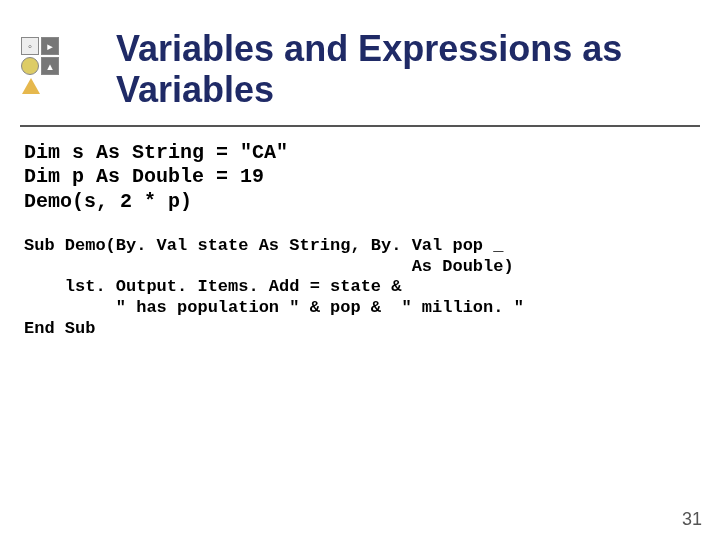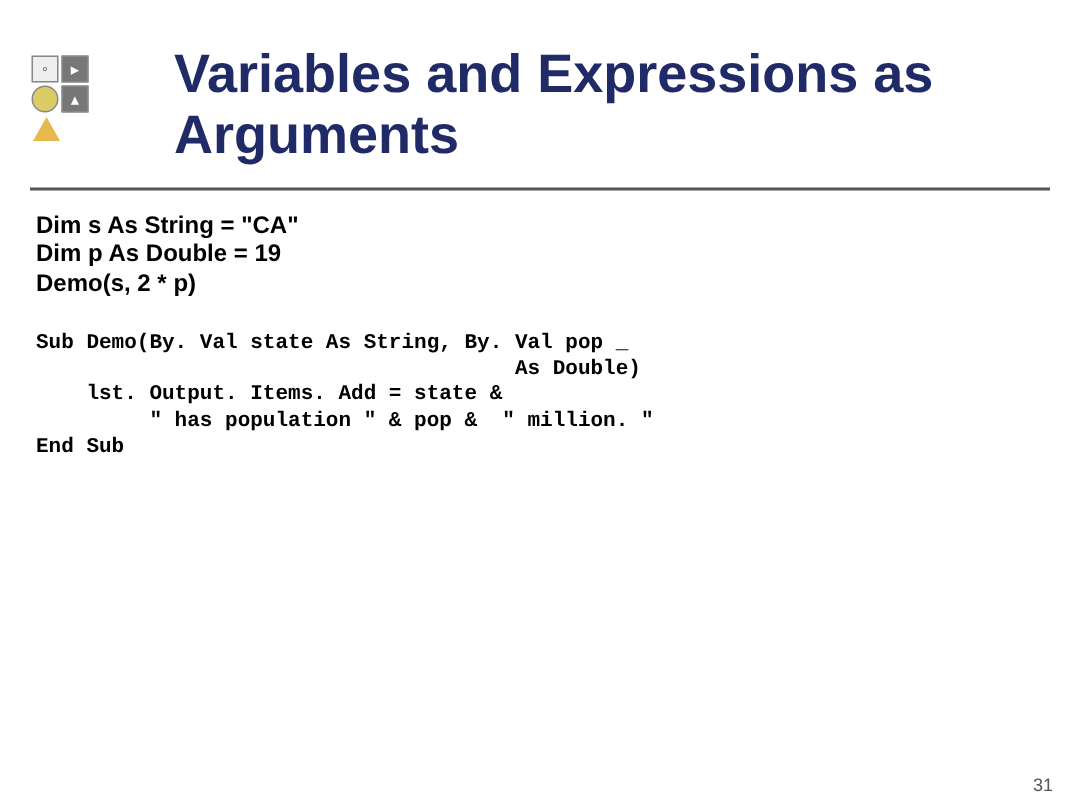--- a/index.html
+++ b/index.html
@@ -49,51 +49,51 @@
     display:flex; align-items:center; justify-content:center;
     font-size: 11px; color:#444; background:#eee;
   }
   .tri {
     width: 0; height: 0; margin:2px;
     border-left: 9px solid transparent;
     border-right: 9px solid transparent;
     border-bottom: 16px solid #e6b84d;
   }
   .code1 {
-    font-family: Liberation Sans, sans-serif;
-    font-size: 16px;
+    font-family: Liberation Mono, monospace;
+    font-size: 20px;
     font-weight: bold;
     color: #000000;
     white-space: pre;
     margin: 14px 0 0 24px;
     line-height: 1.22;
   }
   .code2 {
     font-family: "Courier New", Courier, monospace;
-    font-size: 14px;
+    font-size: 17px;
     font-weight: bold;
     color: #000000;
     white-space: pre;
     margin: 22px 0 0 24px;
     line-height: 1.22;
   }
   .note {
     font-size: 25px;
     color: #000000;
     margin: 22px 22px 0 22px;
     line-height: 1.25;
   }
   .note .lead { font-weight: bold; }
   .note .ul { text-decoration: underline; }
   .note em { font-style: italic; }
   .pagenum {
     position: absolute;
     right: 18px;
     bottom: 10px;
-    font-size: 12px;
+    font-size: 18px;
     color: #555555;
   }
 </style>
 </head>
 <body>
 
 <div class="slide">
 
   <div class="header">
     <div class="icon-cluster">
@@ -102,21 +102,21 @@
         <div class="ic" style="background:#777;color:#fff">▸</div>
       </div>
       <div class="ic-row">
         <div class="ic" style="background:#dc6; border-radius:50%"></div>
         <div class="ic" style="background:#777;color:#fff">▴</div>
       </div>
       <div class="tri"></div>
     </div>
     <div class="title">
       <span>Variables and Expressions as</span><br>
-      <span>Arguments</span>
+      <span>Variables</span>
     </div>
   </div>
   <hr class="rule">
 
   <div class="code1"><span>Dim s As String = "CA"</span>
 <span>Dim p As Double = 19</span>
 <span>Demo(s, 2 * p)</span></div>
 
   <div class="code2"><span>Sub Demo(By. Val state As String, By. Val pop _</span>
 <span>                                      As Double)</span>

